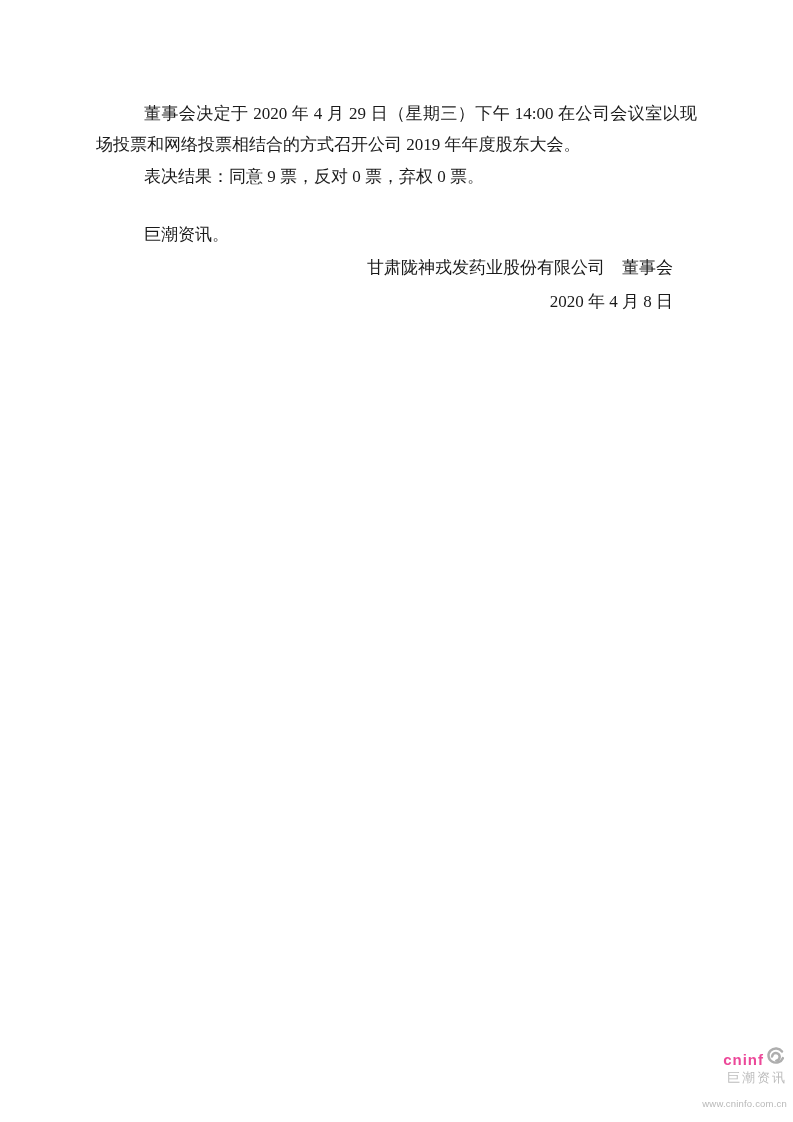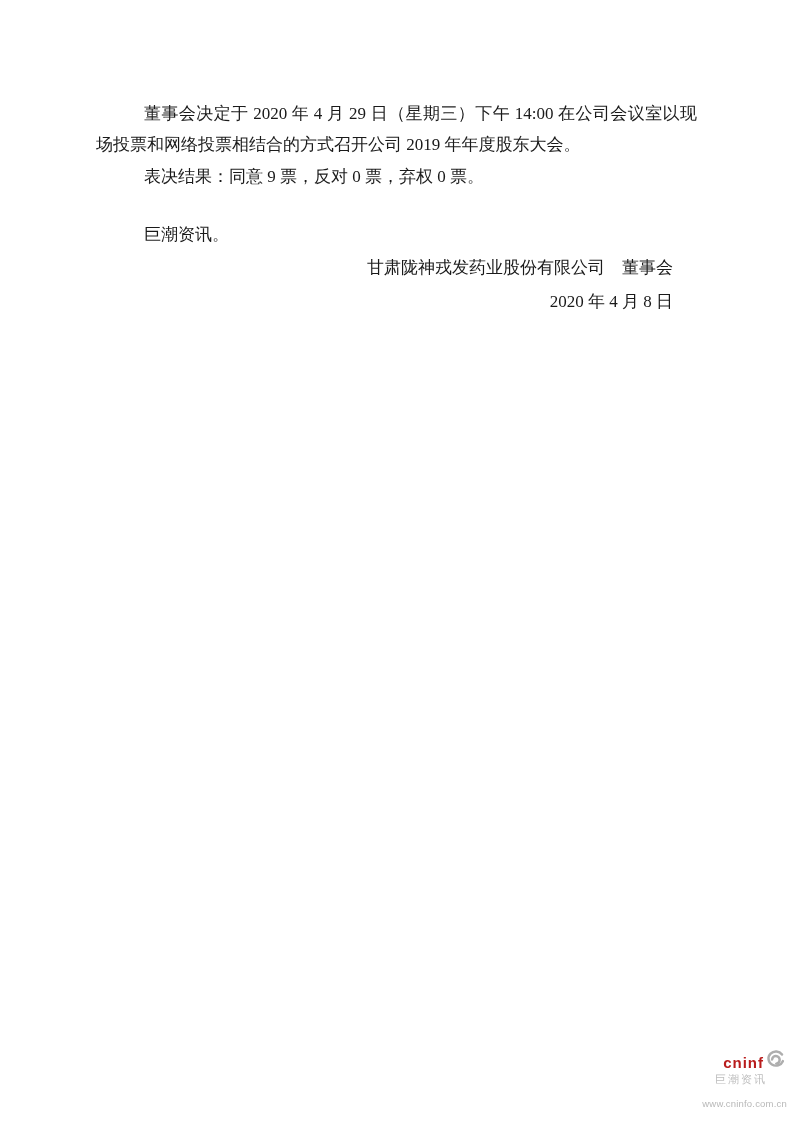--- a/index.html
+++ b/index.html
@@ -46,30 +46,30 @@
     display: flex;
     align-items: center;
     justify-content: flex-end;
     gap: 1px;
     padding-right: 2px;
   }
   .wm-brand {
     font-weight: bold;
     font-size: 15px;
     letter-spacing: 1px;
-    color: #b91c1c;
+    color: #ec4899;
   }
   .wm-swirl {
     display: inline-block;
     margin-top: -2px;
   }
   .wm-cn {
-    font-size: 11px;
+    font-size: 13px;
     letter-spacing: 2px;
-    text-align: left;
+    text-align: right;
     color: #bcbcbc;
     margin-top: -1px;
     padding-left: 14px;
   }
   .wm-url {
     font-size: 9.5px;
     text-align: right;
     color: #b8b8b8;
     margin-top: 11px;
     letter-spacing: 0.2px;

